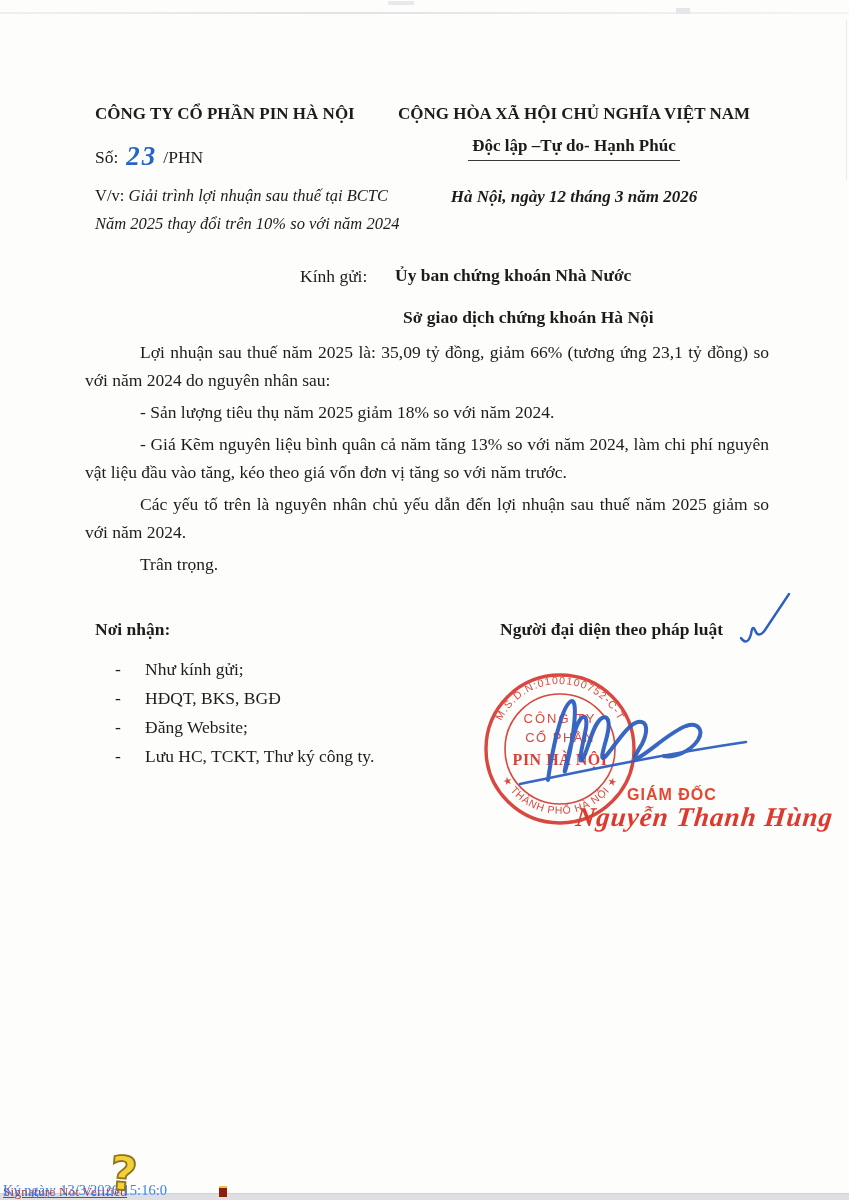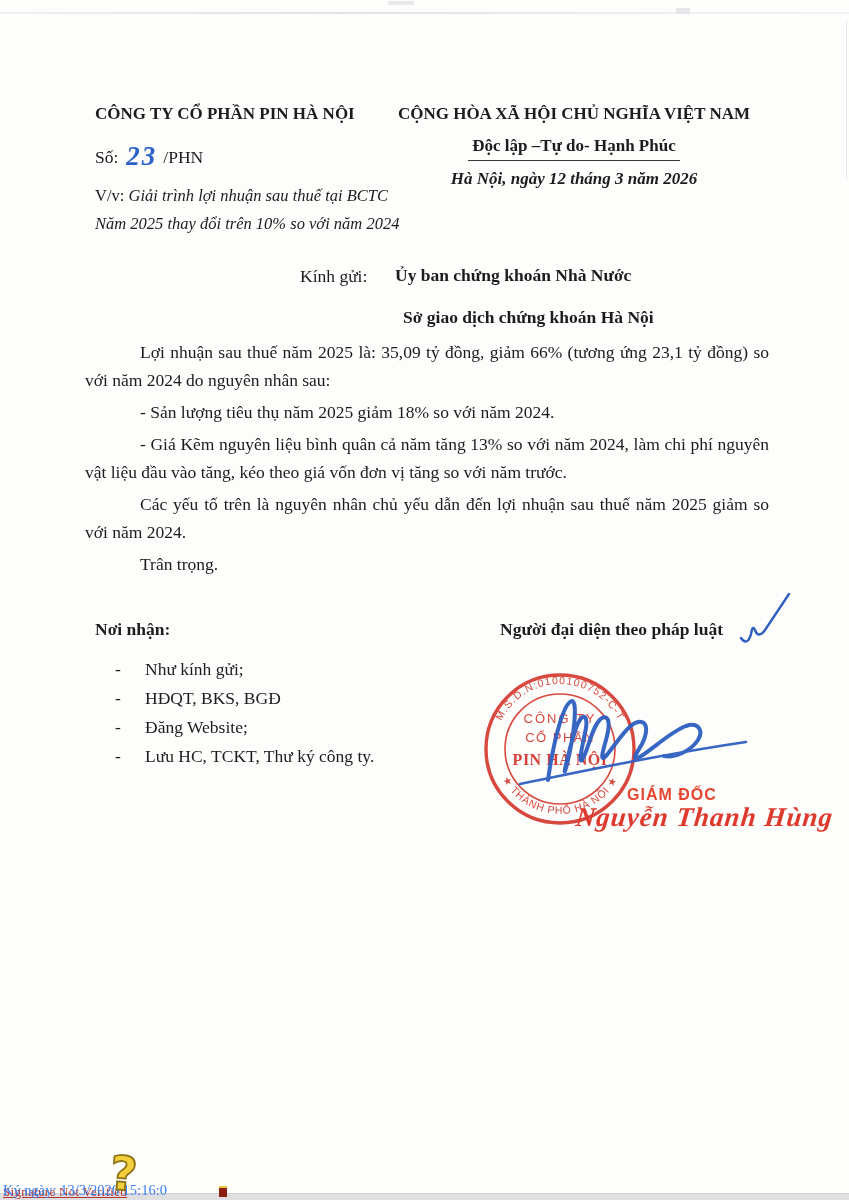--- a/index.html
+++ b/index.html
@@ -18,21 +18,21 @@
   .h-left-company{left:95px;top:104px;font-weight:bold;font-size:17px;white-space:nowrap;}
   .h-left-so{left:95px;top:139px;font-size:17.5px;white-space:nowrap;}
   .so-number{color:#2a63c8;font-size:27px;font-style:italic;font-weight:bold;position:relative;top:2px;margin:0 6px 0 8px;letter-spacing:2px;}
   .h-left-subject{left:95px;top:182px;width:345px;font-size:16.5px;line-height:28px;}
   .h-left-subject .vv{font-style:normal;}
   .h-left-subject .it{font-style:italic;}
   .h-right{left:388px;top:104px;width:372px;text-align:center;}
   .h-right-national{font-weight:bold;font-size:17px;white-space:nowrap;}
   .h-right-motto{display:inline-block;font-weight:bold;font-size:17px;margin-top:12px;
     border-bottom:1.5px solid #3a3a3a;padding:0 4px 4px 4px;}
-  .h-right-date{font-weight:bold;font-style:italic;font-size:17px;margin-top:8px;}
+  .h-right-date{font-weight:bold;font-style:italic;font-size:17px;margin-top:26px;}
   
   .kinh-gui-label{left:300px;top:266px;font-size:17.5px;}
   .recipient-1{left:395px;top:265px;font-weight:bold;font-size:17.5px;}
   .recipient-2{left:395px;top:307px;font-weight:bold;font-size:17.5px;margin-left:8px;}
   
   .body-block{left:85px;top:338px;width:684px;}
   .para{font-size:17.5px;line-height:28px;text-align:justify;text-indent:55px;margin:0 0 4px 0;}
   
   .noi-nhan-label{left:95px;top:619px;font-weight:bold;font-size:17.5px;}
   .rep-label{left:500px;top:619px;font-weight:bold;font-size:17.5px;}

